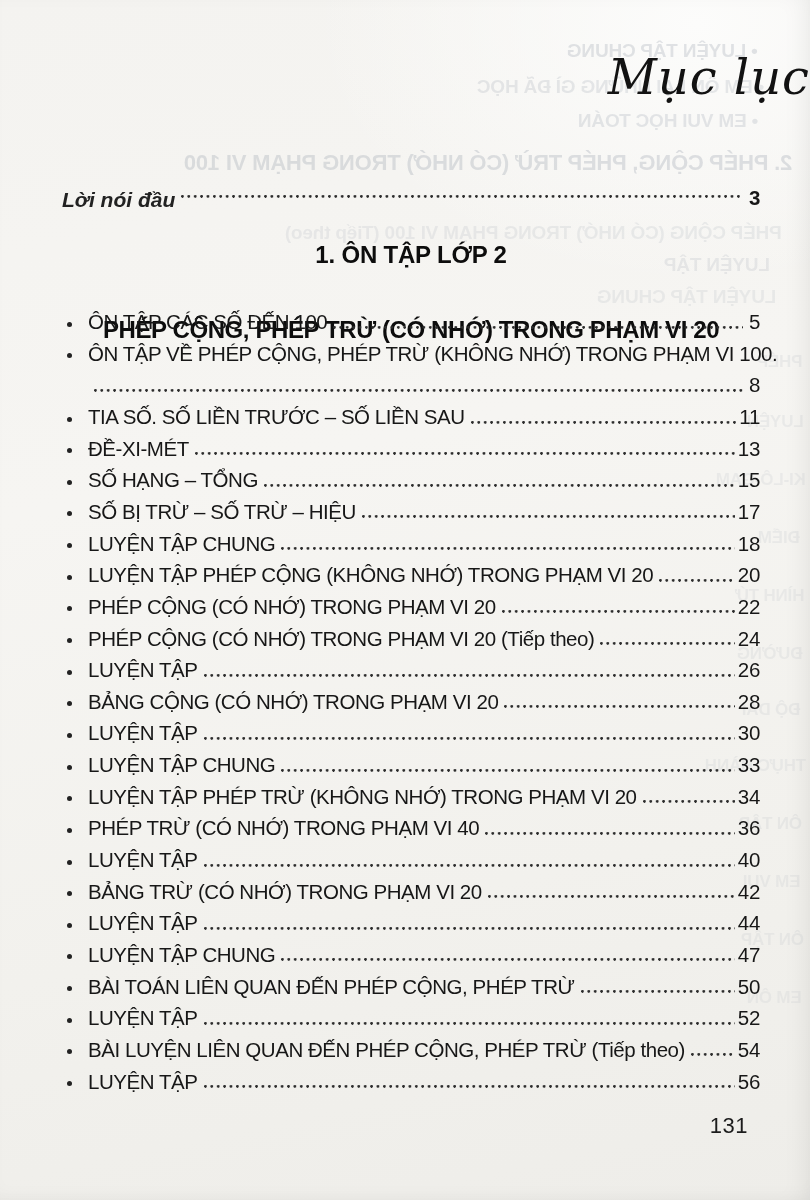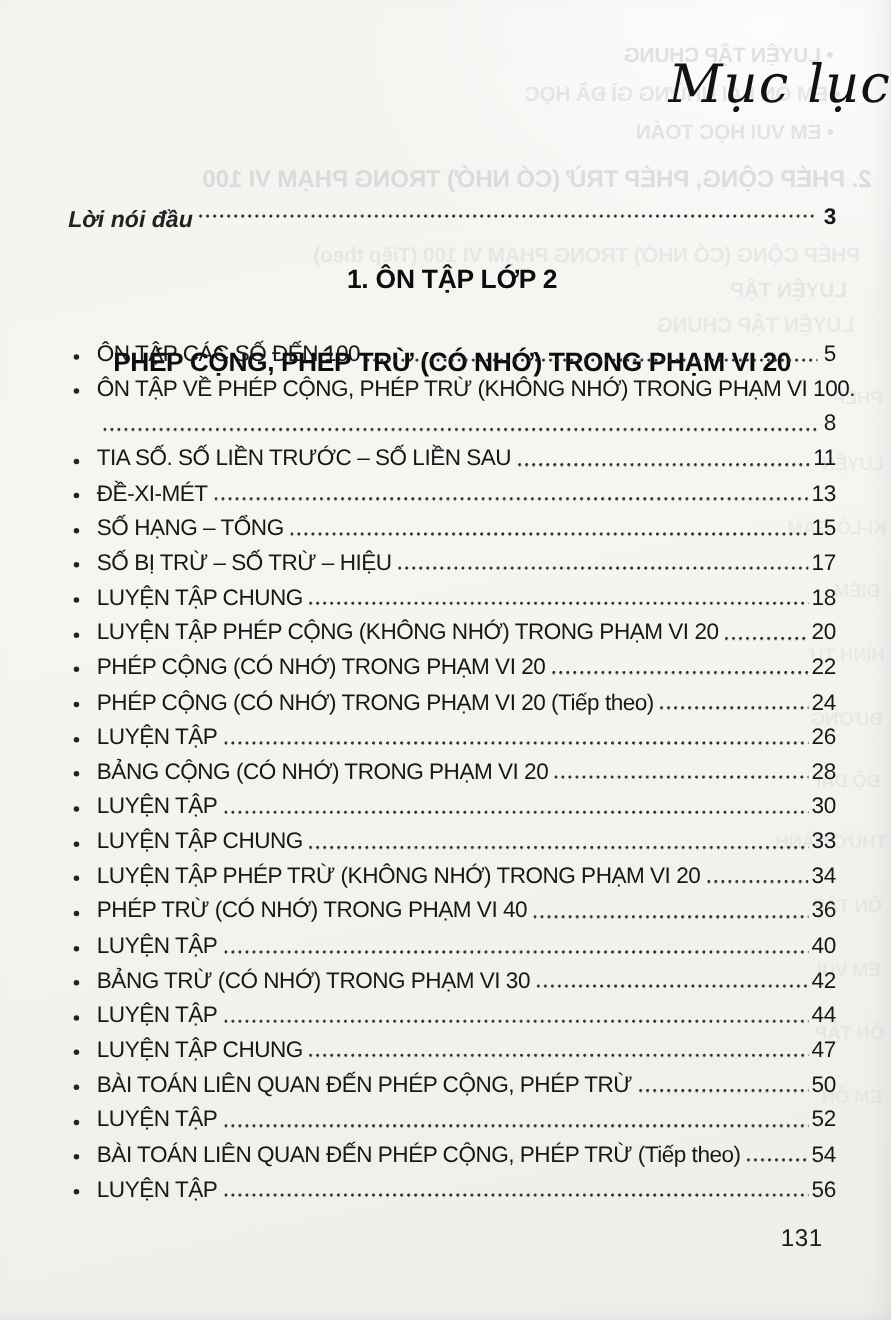--- a/index.html
+++ b/index.html
@@ -209,21 +209,21 @@
       <span class="toc-page">36</span>
     </div>
     <div class="toc-row">
       <span class="bullet"></span>
       <span class="toc-label">LUYỆN TẬP</span>
       <span class="leader"></span>
       <span class="toc-page">40</span>
     </div>
     <div class="toc-row">
       <span class="bullet"></span>
-      <span class="toc-label">BẢNG TRỪ (CÓ NHỚ) TRONG PHẠM VI 30</span>
+      <span class="toc-label">BẢNG TRỪ (CÓ NHỚ) TRONG PHẠM VI 20</span>
       <span class="leader"></span>
       <span class="toc-page">42</span>
     </div>
     <div class="toc-row">
       <span class="bullet"></span>
       <span class="toc-label">LUYỆN TẬP</span>
       <span class="leader"></span>
       <span class="toc-page">44</span>
     </div>
     <div class="toc-row">
@@ -239,21 +239,21 @@
       <span class="toc-page">50</span>
     </div>
     <div class="toc-row">
       <span class="bullet"></span>
       <span class="toc-label">LUYỆN TẬP</span>
       <span class="leader"></span>
       <span class="toc-page">52</span>
     </div>
     <div class="toc-row">
       <span class="bullet"></span>
-      <span class="toc-label">BÀI TOÁN LIÊN QUAN ĐẾN PHÉP CỘNG, PHÉP TRỪ (Tiếp theo)</span>
+      <span class="toc-label">BÀI LUYỆN LIÊN QUAN ĐẾN PHÉP CỘNG, PHÉP TRỪ (Tiếp theo)</span>
       <span class="leader"></span>
       <span class="toc-page">54</span>
     </div>
     <div class="toc-row">
       <span class="bullet"></span>
       <span class="toc-label">LUYỆN TẬP</span>
       <span class="leader"></span>
       <span class="toc-page">56</span>
     </div>
   </div>

